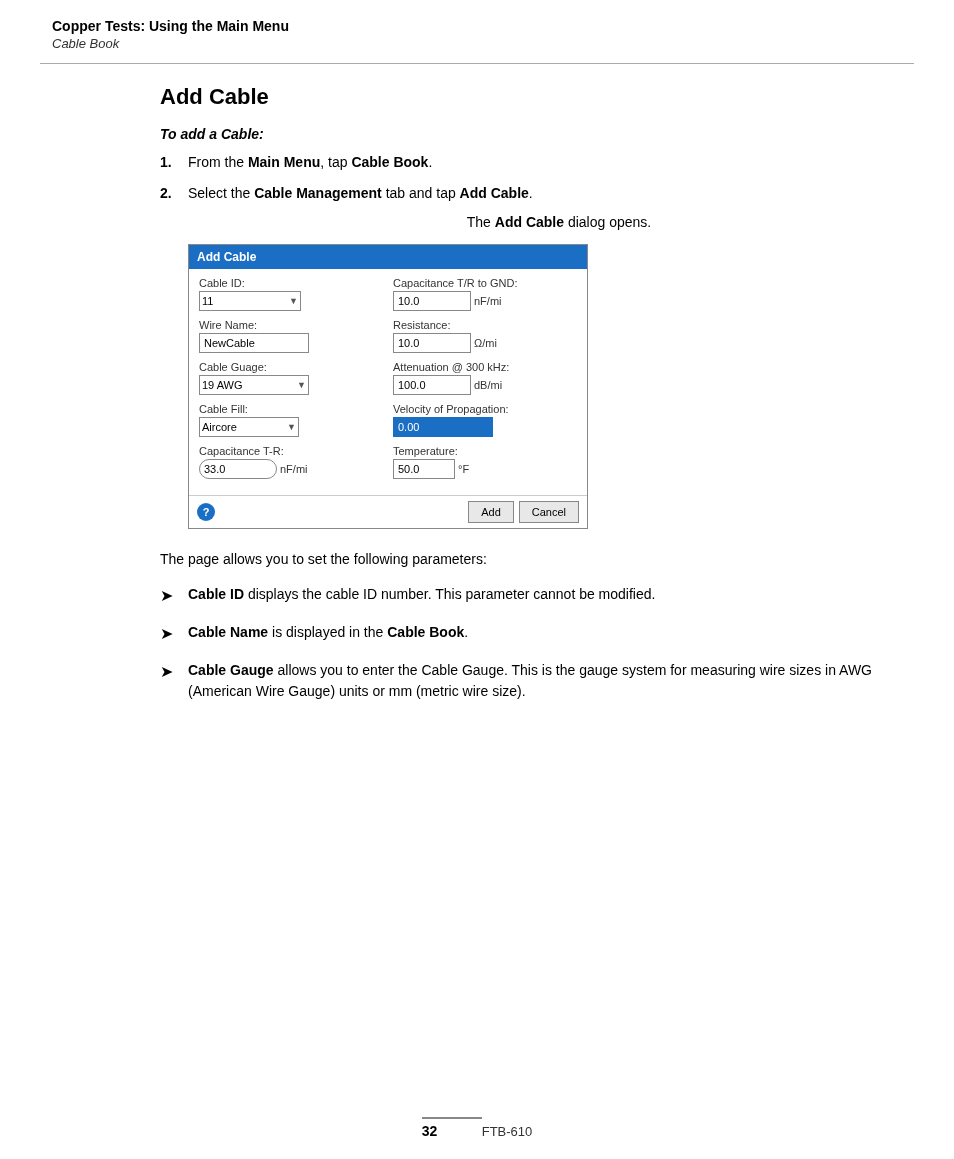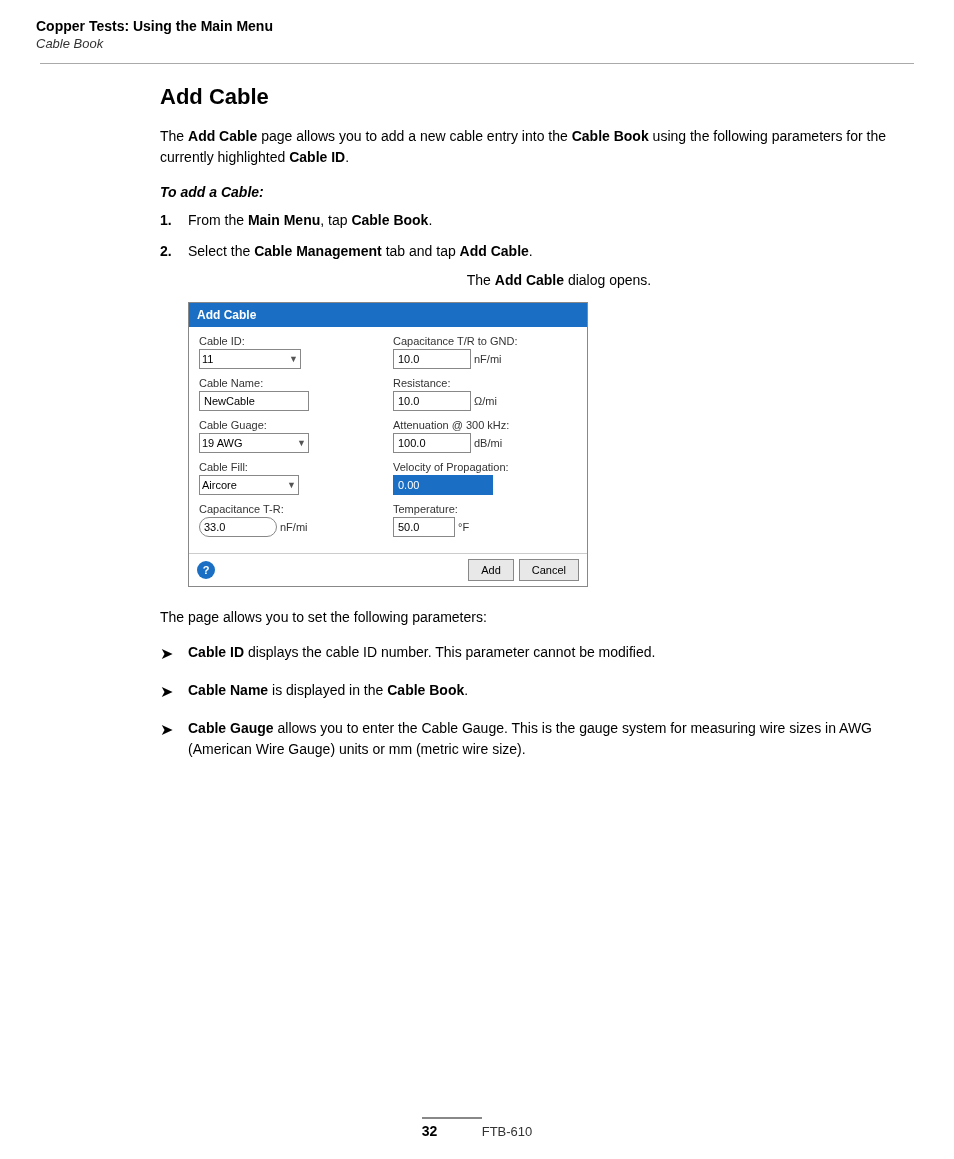--- a/index.html
+++ b/index.html
@@ -15,22 +15,21 @@
 
     .page-container {
       width: 954px;
       min-height: 1159px;
       padding: 0;
       position: relative;
     }
 
     
     .header {
-      padding: 18px 40px 6px 28px;
-      margin-left: 8px;
+      padding: 18px 40px 6px 52px;
     }
     .header-title {
       font-size: 14px;
       font-weight: bold;
     }
     .header-subtitle {
       font-size: 13px;
       font-style: italic;
       color: #333;
       margin-top: 2px;
@@ -300,23 +299,20 @@
   <div class="header">
     <div class="header-title">Copper Tests: Using the Main Menu</div>
     <div class="header-subtitle">Cable Book</div>
   </div>
   <hr class="header-divider">
 
   <div class="content">
 
     <div class="section-title">Add Cable</div>
 
-    <p class="intro-text">
-      The <strong>Add Cable</strong> page allows you to add a new cable entry into the <strong>Cable Book</strong> using the following parameters for the currently highlighted <strong>Cable ID</strong>.
-    </p>
 
     <p class="procedure-title">To add a Cable:</p>
 
     <ol class="steps-list">
       <li>
         <span class="step-number">1.</span>
         <span class="step-content">
           From the <strong>Main Menu</strong>, tap <strong>Cable Book</strong>.
         </span>
       </li>
@@ -343,21 +339,21 @@
 
             <div class="field-group">
               <span class="field-label">Cable ID:</span>
               <div class="field-select" style="width:102px;">
                 <span>11</span>
                 <span class="field-select-arrow">▼</span>
               </div>
             </div>
 
             <div class="field-group">
-              <span class="field-label">Cable Name:</span>
+              <span class="field-label">Wire Name:</span>
               <input class="field-input white-bg" style="width: 110px;" value="NewCable" readonly="">
             </div>
 
             <div class="field-group">
               <span class="field-label">Cable Guage:</span>
               <div class="field-select" style="width:110px;">
                 <span>19 AWG</span>
                 <span class="field-select-arrow">▼</span>
               </div>
             </div>

